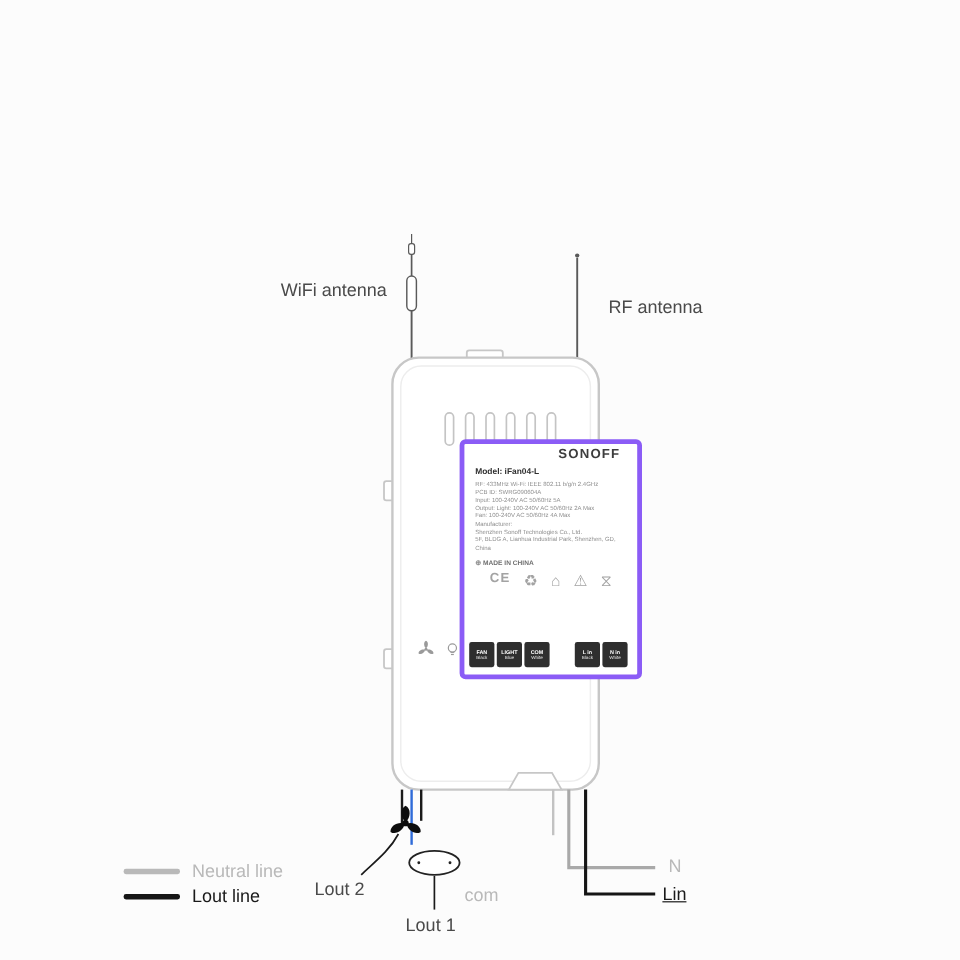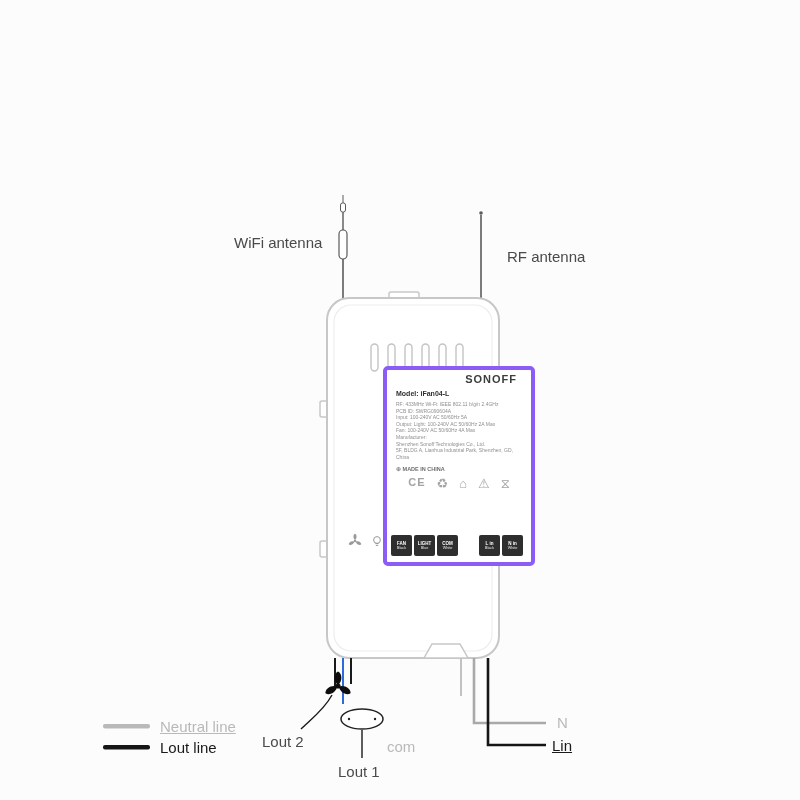--- a/index.html
+++ b/index.html
@@ -166,21 +166,21 @@
         <div class="tname">L in</div>
         <div class="tcolor">Black</div>
       </div>
       <div class="tbox">
         <div class="tname">N in</div>
         <div class="tcolor">White</div>
       </div>
     </div>
   </div>
 
-  <div class="lbl gray" style="left:160px;top:718px;text-decoration:underline;">Neutral line</div>
+  <div class="lbl gray" style="left:160px;top:718px;">Neutral line</div>
   <div class="lbl dark" style="left:160px;top:739px;">Lout line</div>
 
   <div class="lbl" style="left:262px;top:733px;text-align:right;">Lout 2</div>
   <div class="lbl gray" style="left:387px;top:738px;">com</div>
   <div class="lbl" style="left:338px;top:763px;text-align:right;">Lout 1</div>
   <div class="lbl gray" style="left:557px;top:714px;">N</div>
   <div class="lbl dark" style="left:552px;top:737px;text-decoration:underline;">Lin</div>
 
 </div>
 

